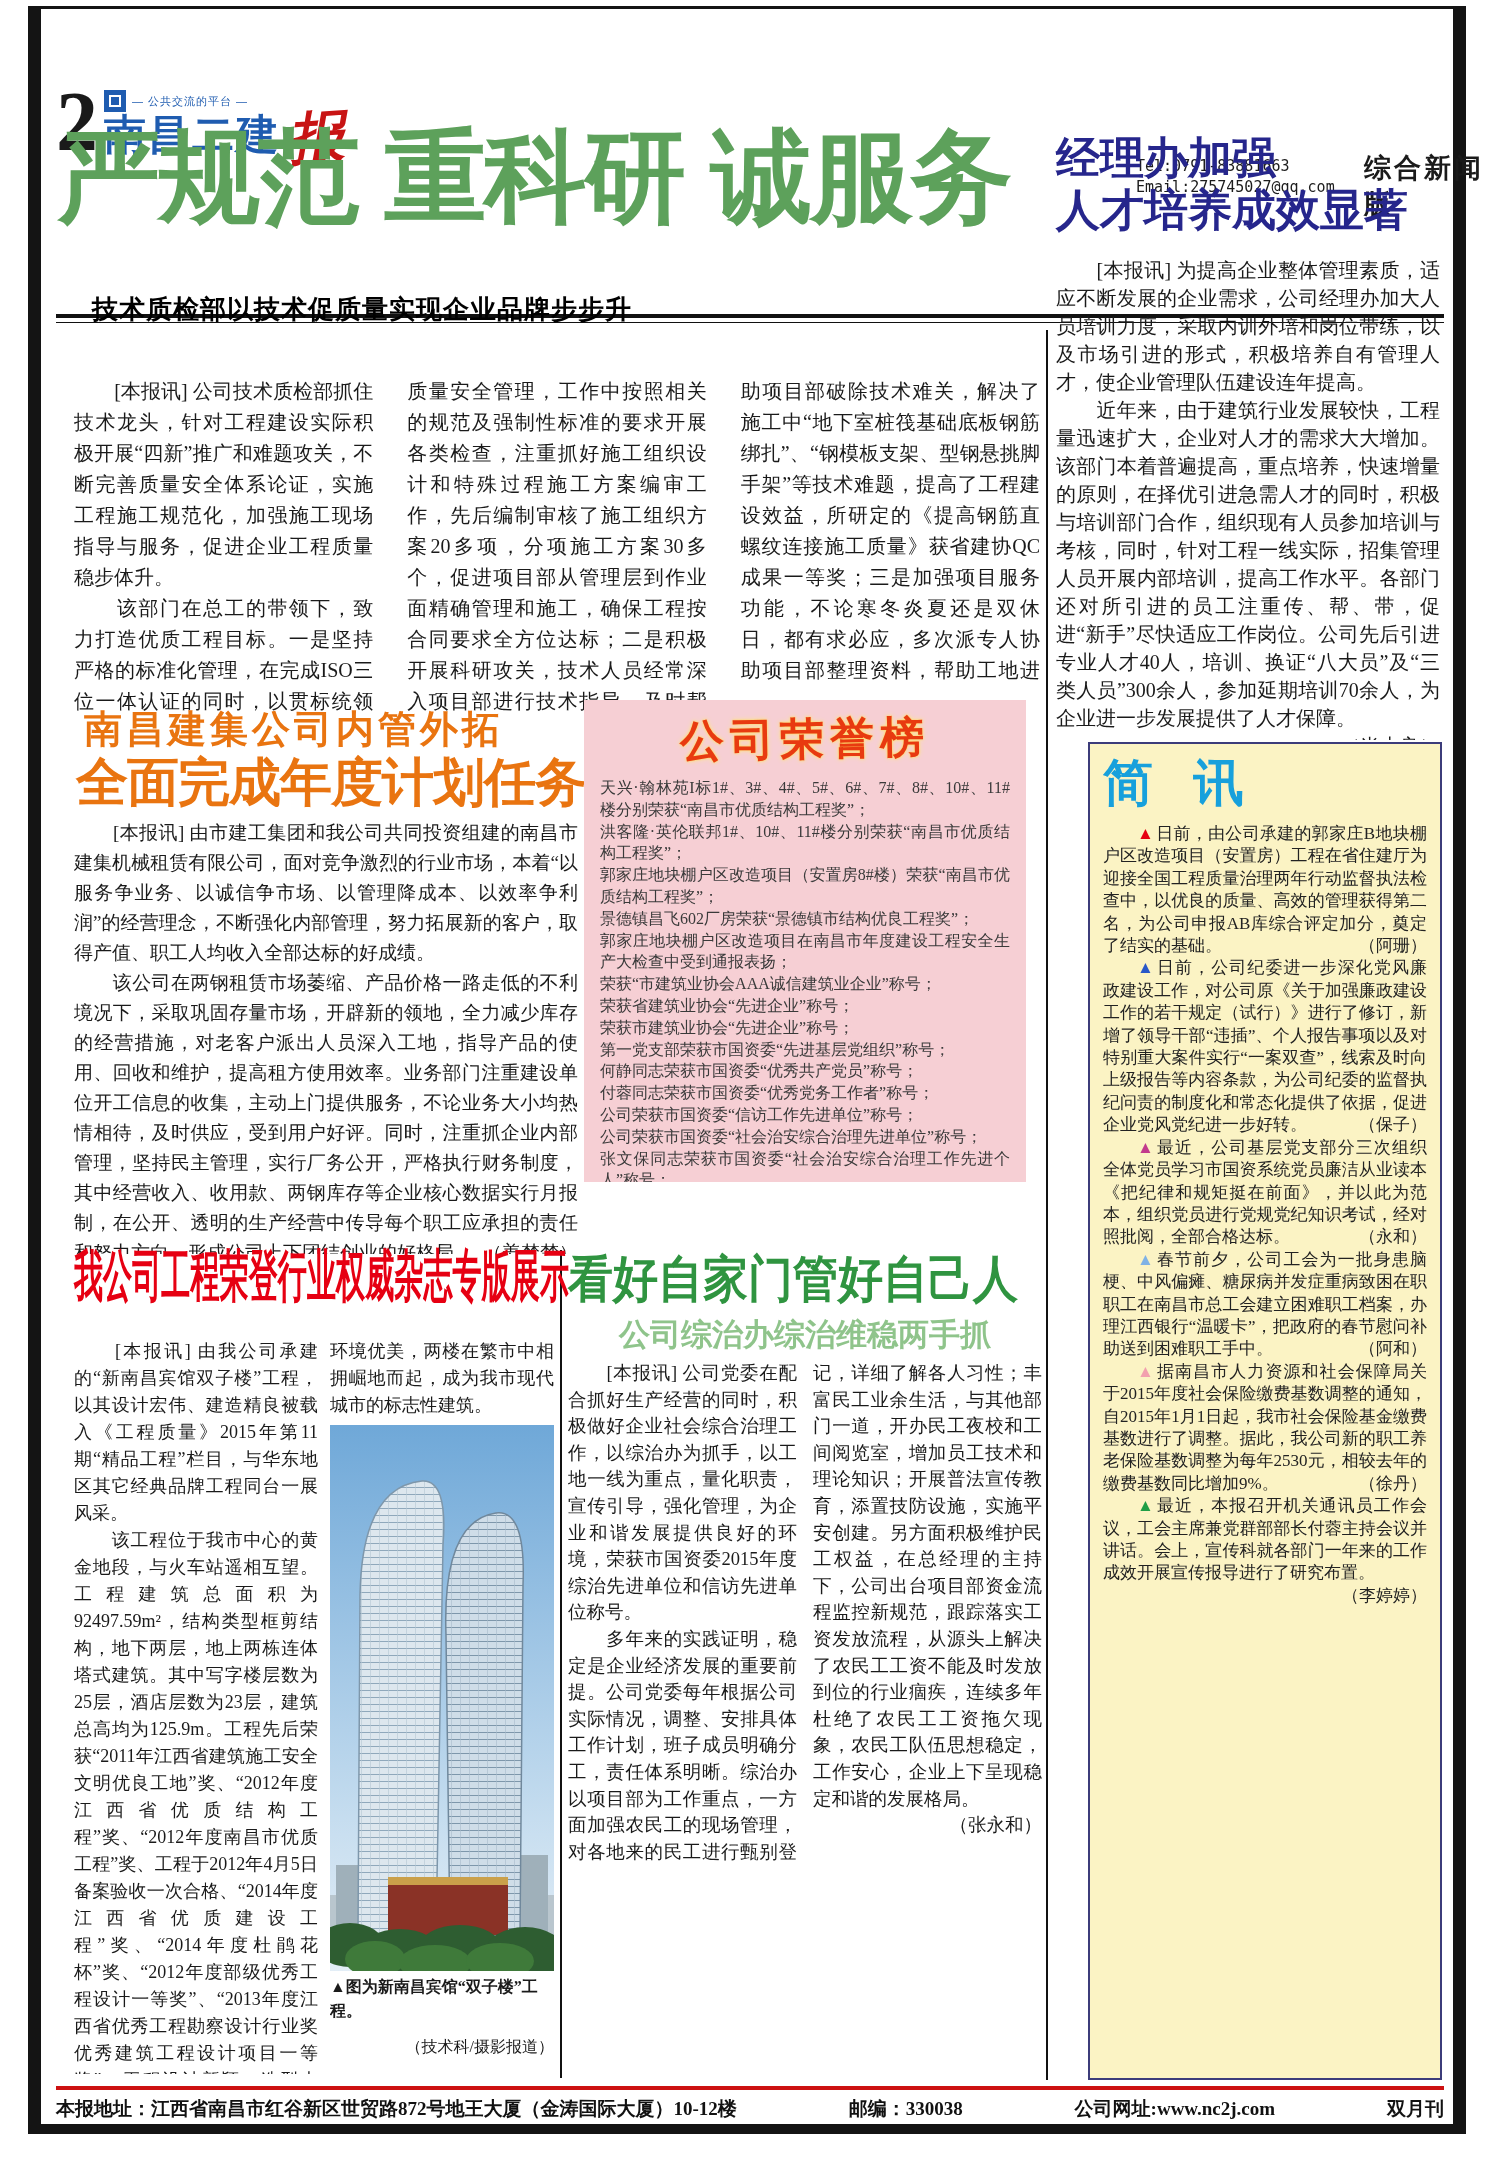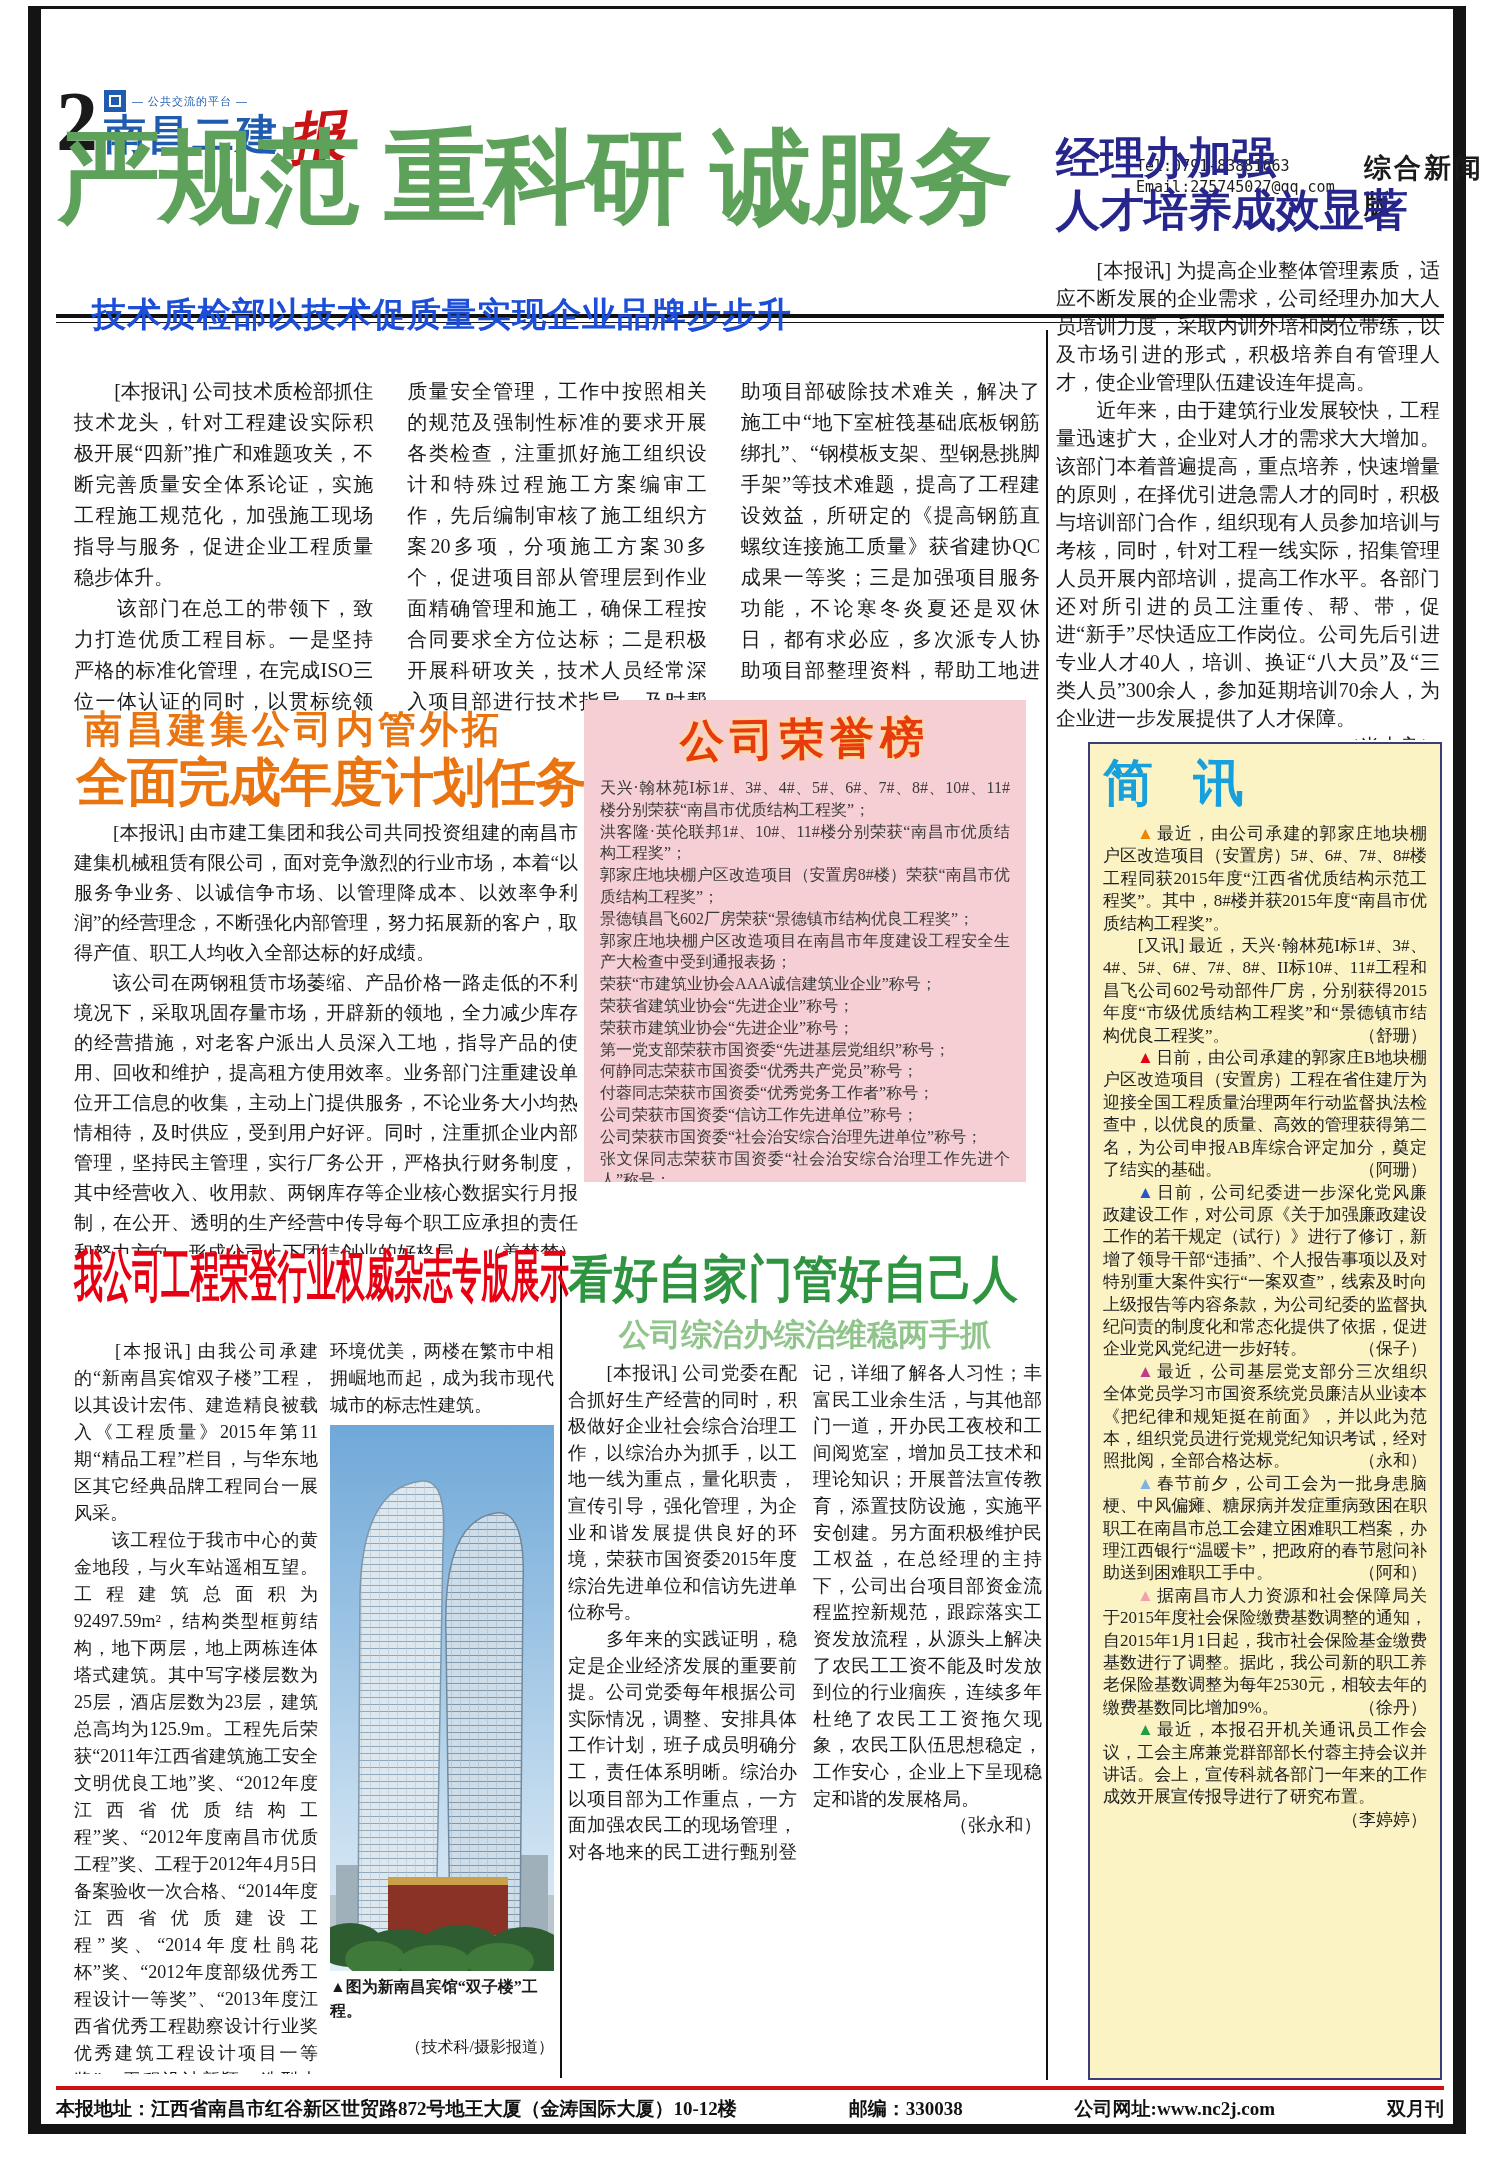--- a/index.html
+++ b/index.html
@@ -24,21 +24,21 @@
            font-size:15px;line-height:21px;color:#1c1c1c;}
   .edition{left:1364px;top:150px;font-size:27px;font-weight:bold;font-family:"Liberation Sans",sans-serif;letter-spacing:3px;}
   .rule{left:56px;top:314px;width:1388px;height:4px;border-top:4px solid #111;border-bottom:1px solid #111;}
   .vdiv{width:2px;background:#111;}
   
   .bodytxt{white-space:pre-wrap;text-align:justify;}
   .sig{float:right;}
   
   .lead-hl{left:58px;top:126px;font-size:102px;font-weight:bold;color:#5da15b;
            font-family:"Liberation Sans",sans-serif;letter-spacing:-2px;white-space:nowrap;line-height:1;}
-  .lead-sub{left:92px;top:292px;font-size:34px;font-weight:bold;color:#1d4ed8;
+  .lead-sub{left:92px;top:292px;font-size:26px;font-weight:bold;color:#000000;
             font-family:Liberation Mono, monospace;letter-spacing:1px;white-space:nowrap;}
   .lead-body{left:74px;top:376px;width:966px;height:342px;column-count:3;column-gap:34px;
              font-size:20px;line-height:31px;overflow:hidden;}
   
   .jj-h1{left:84px;top:704px;font-size:38px;font-weight:bold;color:#e97410;
          font-family:Liberation Sans, sans-serif;letter-spacing:4px;white-space:nowrap;}
   .jj-h2{left:76px;top:748px;font-size:52px;font-weight:bold;color:#e97410;
          font-family:"Liberation Sans",sans-serif;letter-spacing:-1px;white-space:nowrap;}
   .jj-body{left:74px;top:818px;width:504px;height:436px;font-size:19px;line-height:30px;overflow:hidden;}
   
@@ -158,22 +158,20 @@
   <div>经理办加强</div>
   <div>人才培养成效显著</div>
 </div>
 <div class="abs mgr-body bodytxt"><span>　　[本报讯] 为提高企业整体管理素质，适应不断发展的企业需求，公司经理办加大人员培训力度，采取内训外培和岗位带练，以及市场引进的形式，积极培养自有管理人才，使企业管理队伍建设连年提高。
 　　近年来，由于建筑行业发展较快，工程量迅速扩大，企业对人才的需求大大增加。该部门本着普遍提高，重点培养，快速增量的原则，在择优引进急需人才的同时，积极与培训部门合作，组织现有人员参加培训与考核，同时，针对工程一线实际，招集管理人员开展内部培训，提高工作水平。各部门还对所引进的员工注重传、帮、带，促进“新手”尽快适应工作岗位。公司先后引进专业人才40人，培训、换证“八大员”及“三类人员”300余人，参加延期培训70余人，为企业进一步发展提供了人才保障。</span><span class="sig">（肖志良）</span></div>
 
 <div class="abs briefs">
   <div class="briefs-title">简 讯</div>
   <div>
 
-      <p class="brief"><span class="tri" style="color: rgb(240, 131, 0);">▲</span><span>最近，由公司承建的郭家庄地块棚户区改造项目（安置房）5#、6#、7#、8#楼工程同获2015年度“江西省优质结构示范工程奖”。其中，8#楼并获2015年度“南昌市优质结构工程奖”。
-　　[又讯] 最近，天兴·翰林苑I标1#、3#、4#、5#、6#、7#、8#、II标10#、11#工程和昌飞公司602号动部件厂房，分别获得2015年度“市级优质结构工程奖”和“景德镇市结构优良工程奖”。</span><span class="sig">（舒珊）</span></p>
 
       <p class="brief"><span class="tri" style="color: rgb(230, 0, 18);">▲</span><span>日前，由公司承建的郭家庄B地块棚户区改造项目（安置房）工程在省住建厅为迎接全国工程质量治理两年行动监督执法检查中，以优良的质量、高效的管理获得第二名，为公司申报AB库综合评定加分，奠定了结实的基础。</span><span class="sig">（阿珊）</span></p>
 
       <p class="brief"><span class="tri" style="color: rgb(40, 87, 200);">▲</span><span>日前，公司纪委进一步深化党风廉政建设工作，对公司原《关于加强廉政建设工作的若干规定（试行）》进行了修订，新增了领导干部“违插”、个人报告事项以及对特别重大案件实行“一案双查”，线索及时向上级报告等内容条款，为公司纪委的监督执纪问责的制度化和常态化提供了依据，促进企业党风党纪进一步好转。</span><span class="sig">（保子）</span></p>
 
       <p class="brief"><span class="tri" style="color: rgb(194, 58, 140);">▲</span><span>最近，公司基层党支部分三次组织全体党员学习市国资系统党员廉洁从业读本《把纪律和规矩挺在前面》，并以此为范本，组织党员进行党规党纪知识考试，经对照批阅，全部合格达标。</span><span class="sig">（永和）</span></p>
 
       <p class="brief"><span class="tri" style="color: rgb(127, 178, 229);">▲</span><span>春节前夕，公司工会为一批身患脑梗、中风偏瘫、糖尿病并发症重病致困在职职工在南昌市总工会建立困难职工档案，办理江西银行“温暖卡”，把政府的春节慰问补助送到困难职工手中。</span><span class="sig">（阿和）</span></p>
 
       <p class="brief"><span class="tri" style="color: rgb(242, 160, 174);">▲</span><span>据南昌市人力资源和社会保障局关于2015年度社会保险缴费基数调整的通知，自2015年1月1日起，我市社会保险基金缴费基数进行了调整。据此，我公司新的职工养老保险基数调整为每年2530元，相较去年的缴费基数同比增加9%。</span><span class="sig">（徐丹）</span></p>

